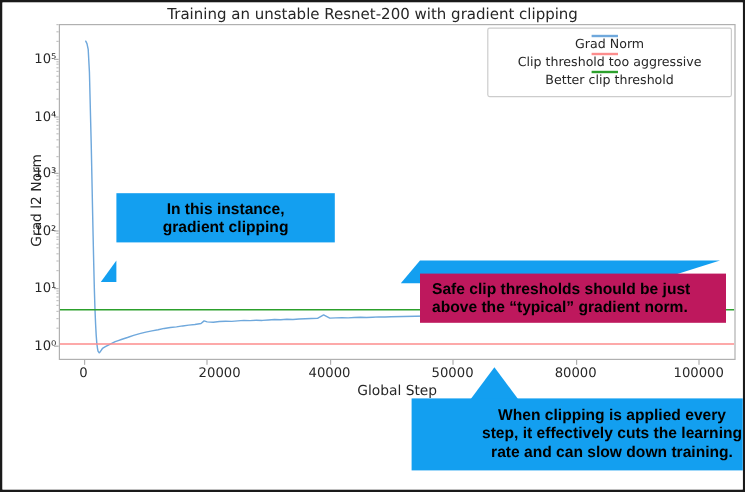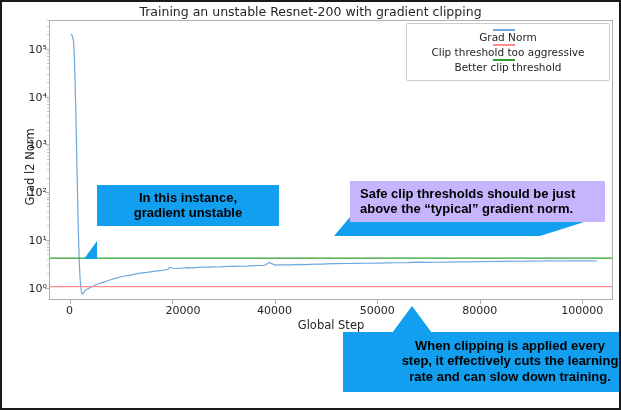--- a/index.html
+++ b/index.html
@@ -159,21 +159,21 @@
   .callout-body {
     position: relative;
     background: #139ff0;
     padding: 5px 8px;
     box-sizing: border-box;
     text-align: center;
     z-index: 2;
   }
   .callout-tail { position: absolute; z-index: 1; }
 
-  #callout-1 { left: 95px; top: 183px; width: 182px; font-size: 13px; }
+  #callout-1 { left: 95px; top: 159px; width: 182px; font-size: 13px; }
   #callout-1 .callout-body { width: 182px; }
   #callout-1 .callout-tail {
     left: -13px;
     top: 56px;
     width: 0; height: 0;
     border-left: 13px solid transparent;
     border-top: 0 solid transparent;
     border-bottom: 18px solid #139ff0;
   }
 
@@ -315,28 +315,28 @@
       <div class="legend-row">
         <span class="legend-swatch" style="background: rgb(44, 160, 44);"></span>
         <span class="legend-text">Better clip threshold</span>
       </div>
     </div>
 
     <div class="callout" id="callout-1">
       <div class="callout-tail"></div>
       <div class="callout-body" style="background: rgb(19, 159, 240); color: rgb(0, 0, 0);">
         <div>In this instance,</div>
-        <div>gradient unstable</div>
+        <div>gradient clipping</div>
       </div>
     </div>
 
     <div class="callout" id="callout-2">
       <div id="callout-2b"></div>
       <div class="callout-tail"></div>
-      <div class="callout-body" style="background: #c4b5fd; color: rgb(0, 0, 0);">
+      <div class="callout-body" style="background: #be185d; color: rgb(0, 0, 0); margin-top: 47px;">
         <div>Safe clip thresholds should be just</div>
         <div>above the “typical” gradient norm.</div>
       </div>
     </div>
 
     <div class="callout" id="callout-3">
       <div class="callout-tail"></div>
       <div class="callout-body" style="background: rgb(19, 159, 240); color: rgb(0, 0, 0);">
         <div>When clipping is applied every</div>
         <div>step, it effectively cuts the learning</div>

